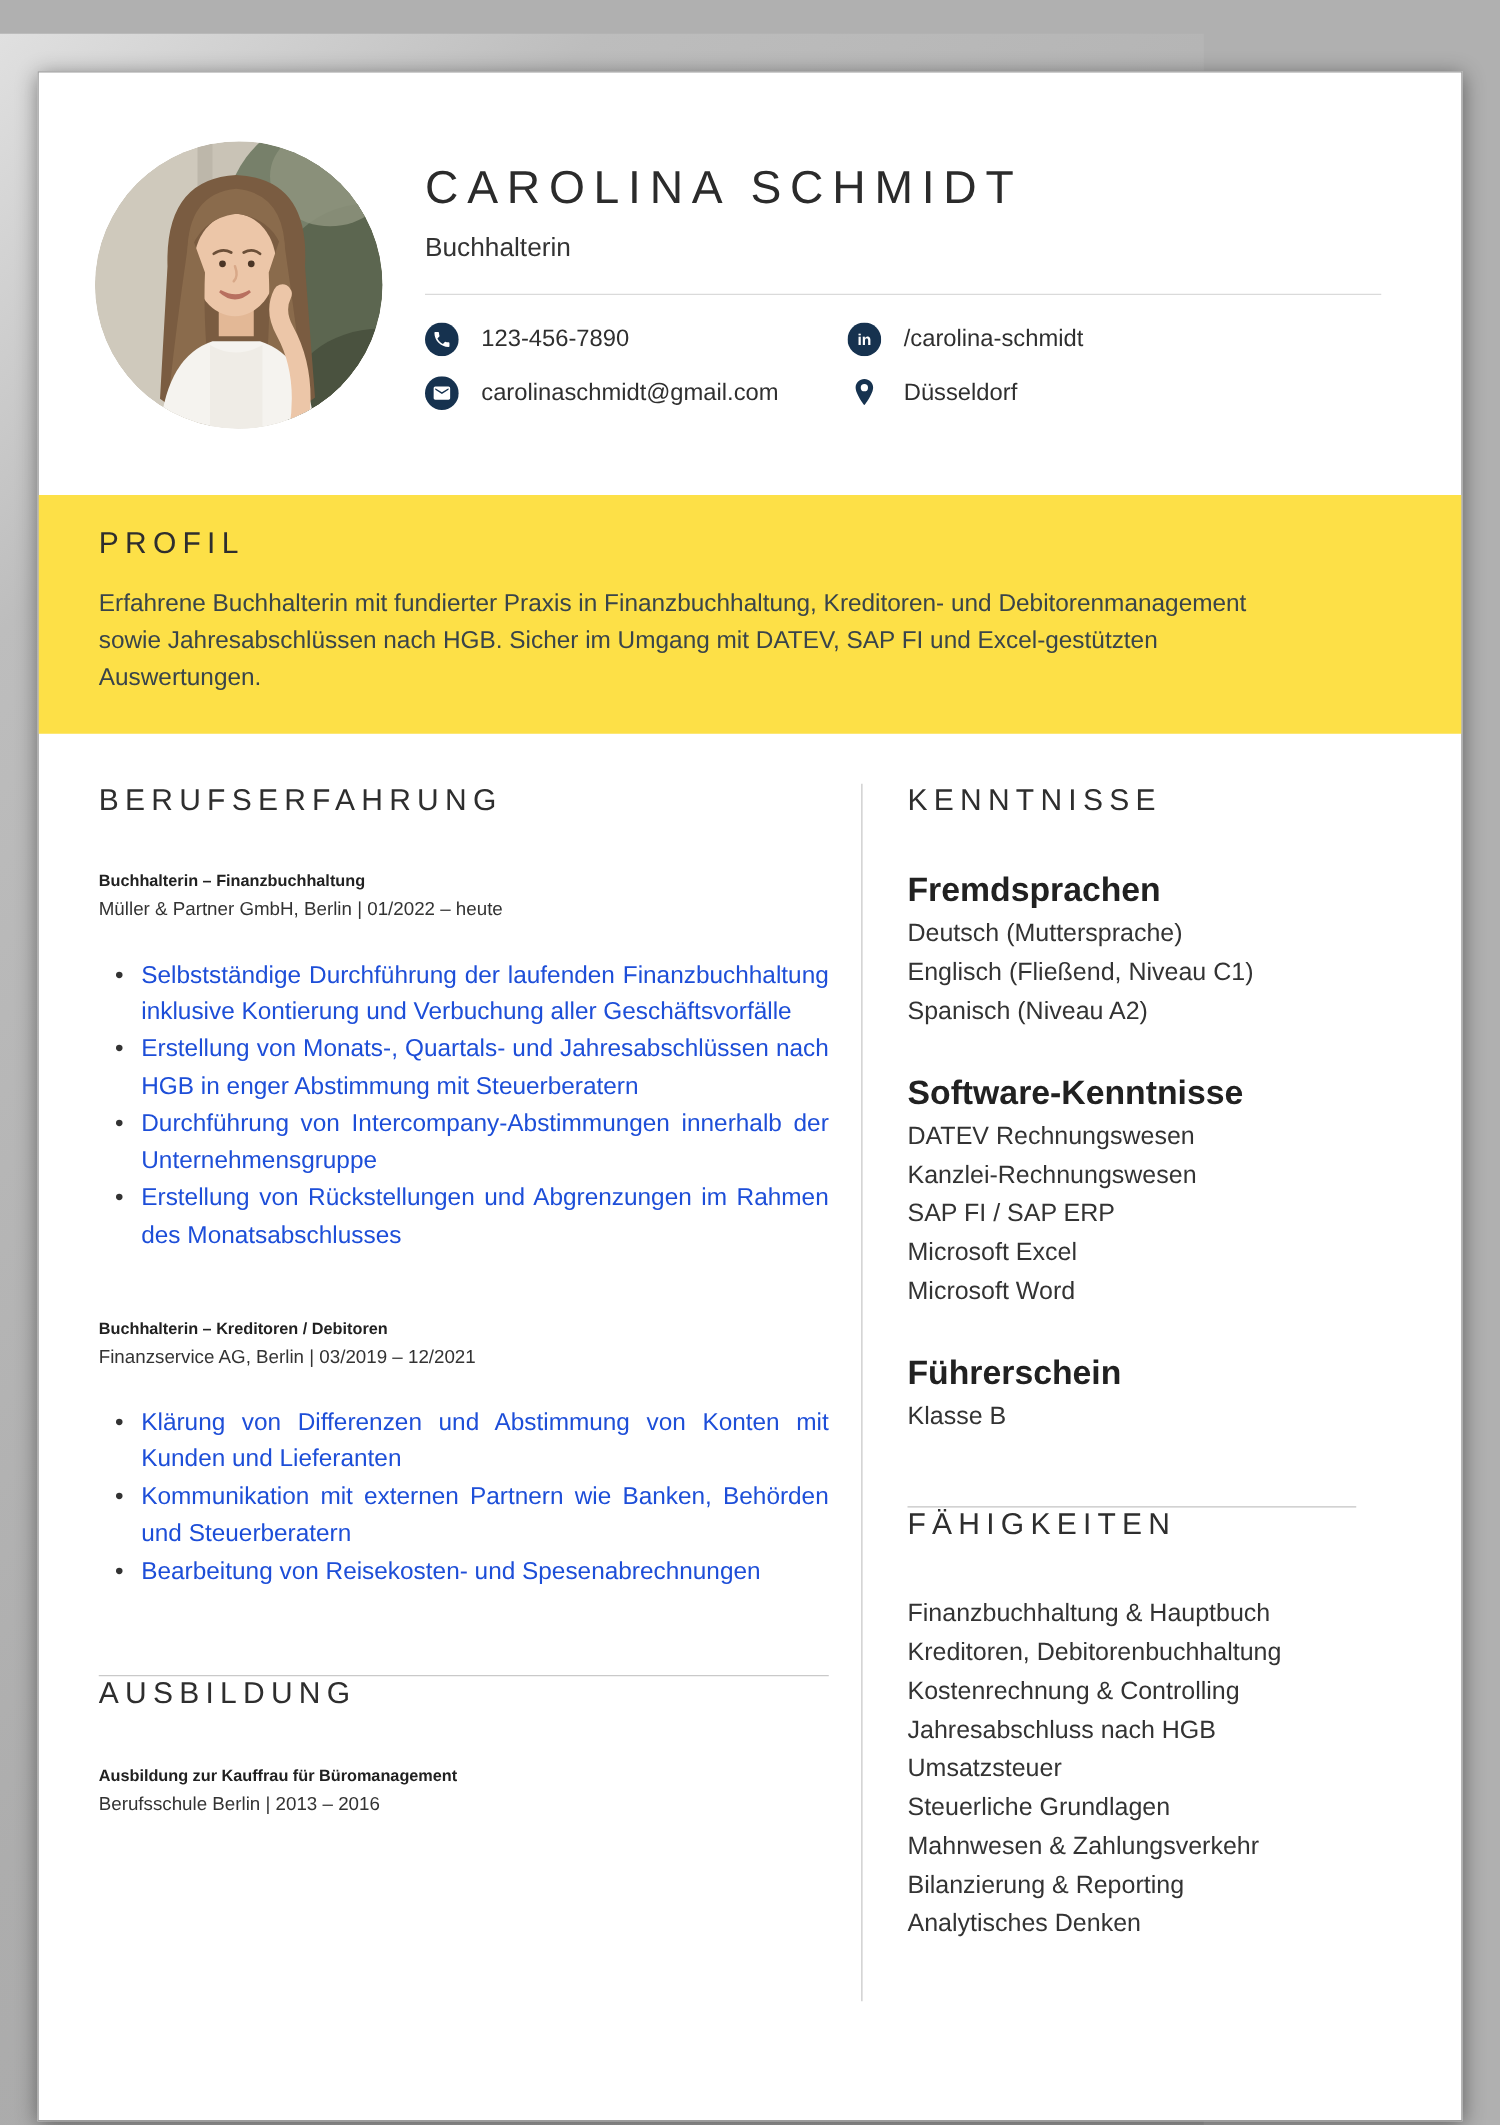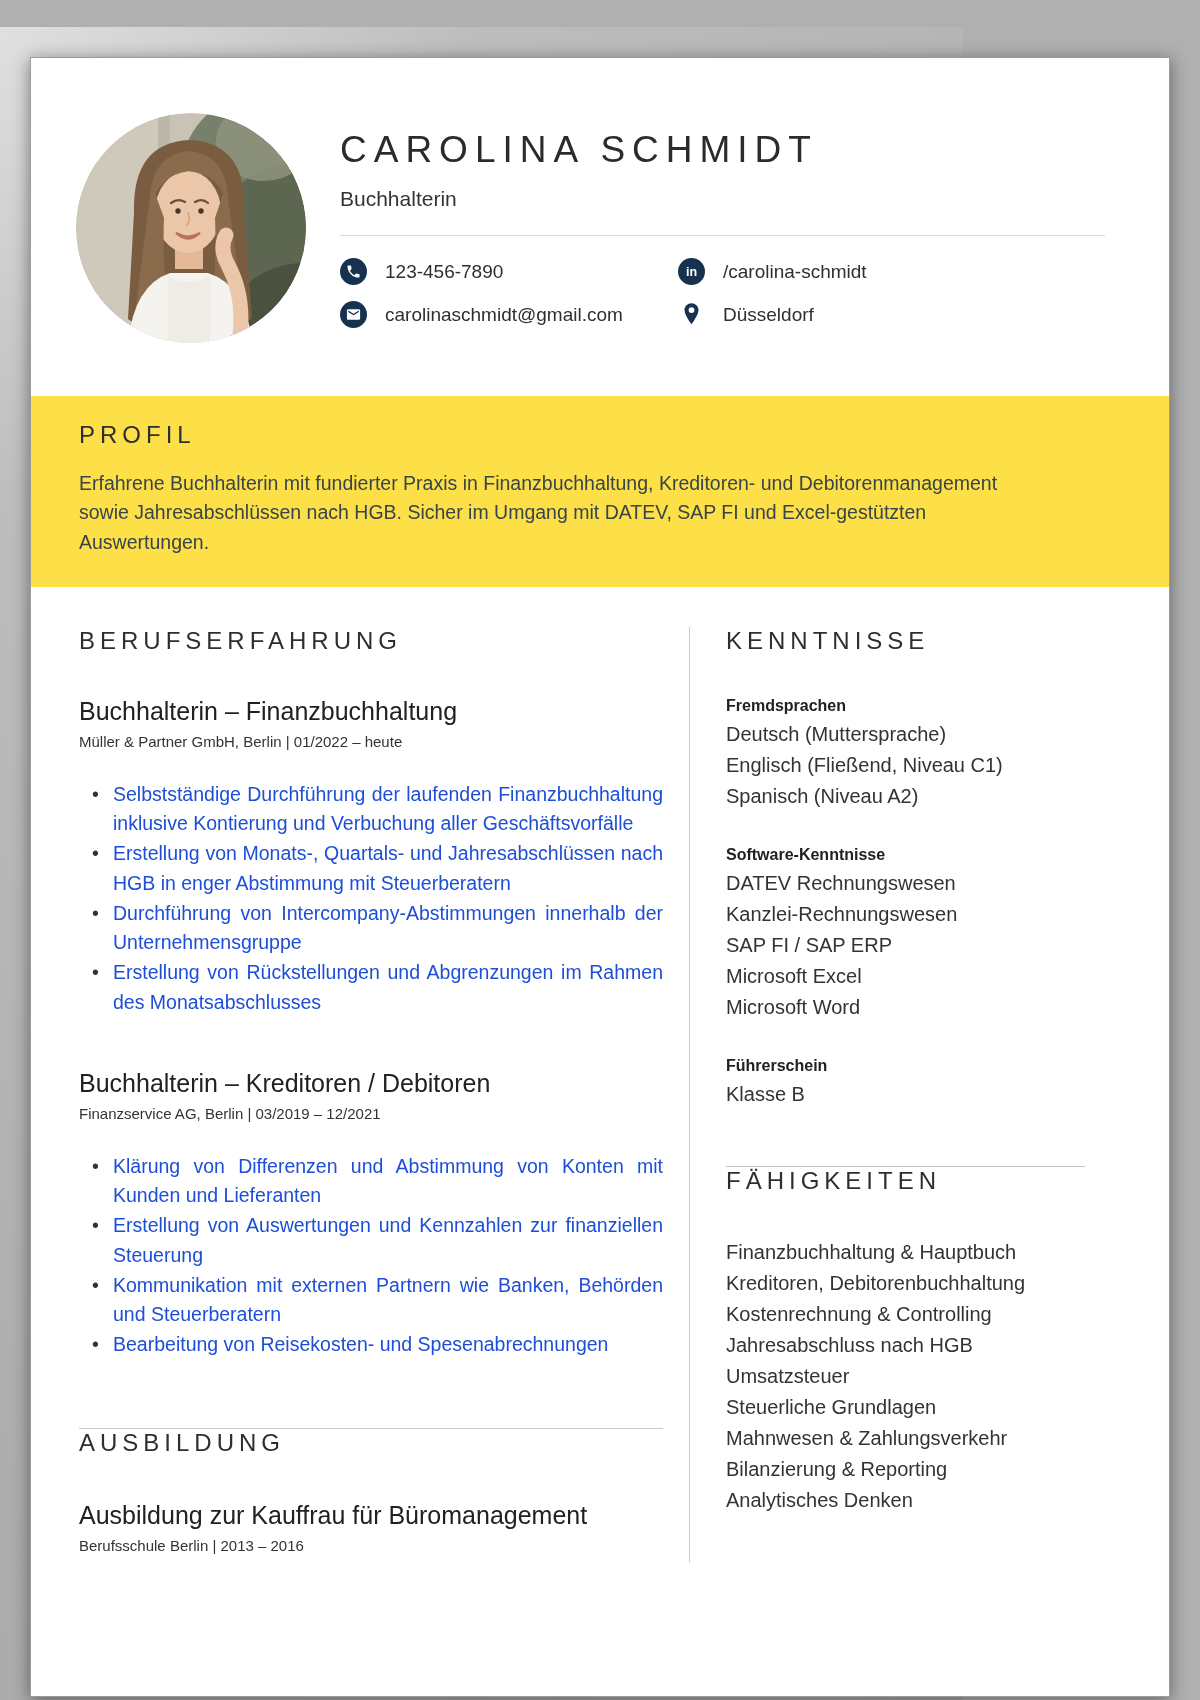--- a/index.html
+++ b/index.html
@@ -55,35 +55,35 @@
   .profil-text{
     margin:20px 0 0 0;font-size:19.5px;line-height:1.5;color:#39444a;max-width:945px;
   }
   
   .columns{display:flex;align-items:stretch;margin-top:40px;padding:0 60px 0 48px;}
   .col-left{width:610px;flex:0 0 auto;box-sizing:border-box;padding-right:26px;}
   .col-right{flex:1;border-left:1px solid #c8c8c8;padding-left:36px;padding-bottom:46px;min-width:0;}
   
   .job{margin-top:42px;}
   .job + .job{margin-top:52px;}
-  .bold-line{font-size:25px;font-weight:normal;color:#212121;}
+  .bold-line{font-size:13px;font-weight:bold;color:#212121;}
   .meta-line{font-size:15px;color:#333;margin-top:7px;}
   ul.bullets{list-style:none;margin:30px 0 0 0;padding:0;}
   ul.bullets li{
     position:relative;padding-left:34px;margin:0 0 1px 0;
     font-size:19.5px;line-height:1.5;color:#1d4ed8;text-align:justify;
   }
   ul.bullets li::before{content:"•";position:absolute;left:13px;top:0;color:#333;}
   .rule-left{border-top:1px solid #c9c9c9;margin-top:68px;}
   .edu-head{margin-top:58px;}
   .edu-block{margin-top:44px;}
   
   .kgroup{margin-top:42px;}
   .kgroup + .kgroup{margin-top:34px;}
-  .ktitle{font-size:16px;font-weight:bold;color:#212121;margin-bottom:4px;}
+  .ktitle{font-size:27px;font-weight:bold;color:#212121;margin-bottom:4px;}
   ul.plain{list-style:none;margin:0;padding:0;}
   ul.plain li{font-size:20px;line-height:1.55;color:#333;}
   .rule-right{border-top:1px solid #c4c4c4;margin:56px 24px 0 0;}
   .skills-head{margin-top:62px;}
   ul.skills{margin-top:42px;}
 </style>
 </head>
 <body>
 
 <div class="stage">
@@ -198,21 +198,20 @@
               <li>Durchführung von Intercompany-Abstimmungen innerhalb der Unternehmensgruppe</li>
               <li>Erstellung von Rückstellungen und Abgrenzungen im Rahmen des Monatsabschlusses</li>
             </ul>
           </div>
 
           <div class="job">
             <div class="bold-line">Buchhalterin – Kreditoren / Debitoren</div>
             <div class="meta-line">Finanzservice AG, Berlin | 03/2019 – 12/2021</div>
             <ul class="bullets">
               <li>Klärung von Differenzen und Abstimmung von Konten mit Kunden und Lieferanten</li>
-              <li>Erstellung von Auswertungen und Kennzahlen zur finanziellen Steuerung</li>
               <li>Kommunikation mit externen Partnern wie Banken, Behörden und Steuerberatern</li>
               <li>Bearbeitung von Reisekosten- und Spesenabrechnungen</li>
             </ul>
           </div>
         </section>
 
         <div class="rule-left"></div>
 
         <section>
           <h2 class="sec edu-head">AUSBILDUNG</h2>

